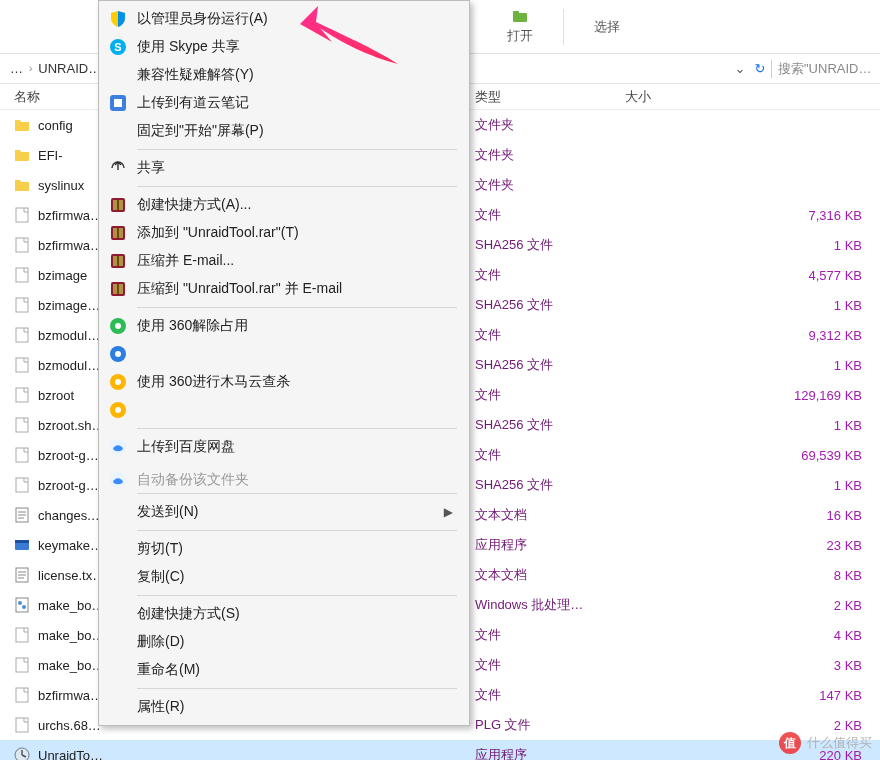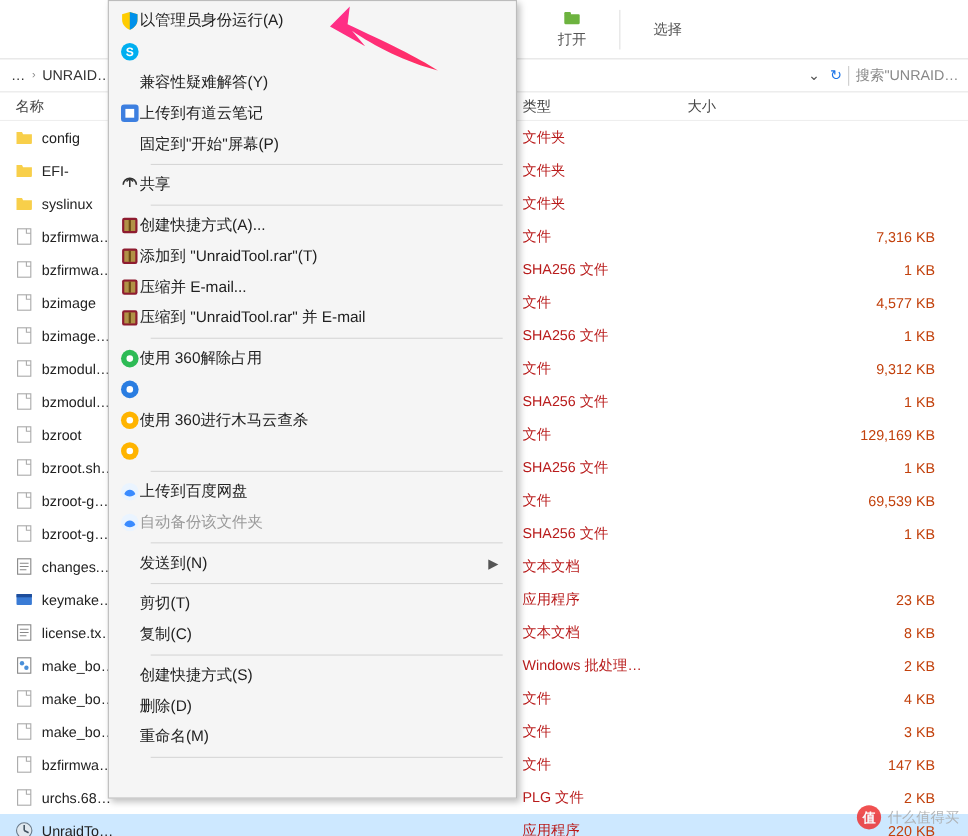--- a/index.html
+++ b/index.html
@@ -57,47 +57,48 @@
   .col-name{flex:0 0 475px;padding-left:14px;}
   .col-type{flex:0 0 150px;}
   .col-size{flex:1;padding-right:30px;}
   .filelist{position:relative;}
   .row{
     display:flex;align-items:center;height:30px;
     font-size:13px;color:#222;
   }
   .row.selected{background:#cde8ff;}
   .cell-name{flex:0 0 475px;display:flex;align-items:center;gap:8px;padding-left:14px;}
-  .cell-type{flex:0 0 150px;color:#b91c1c;}
-  .cell-size{flex:1;text-align:right;padding-right:30px;color:#c2410c;}
+  .cell-type{flex:0 0 150px;color:#701a75;}
+  .cell-size{flex:1;text-align:right;padding-right:18px;color:#a21caf;}
   .ficon{width:16px;height:16px;flex:0 0 16px;}
   svg{display:block;}
 
   
   .ctxmenu{
     position:absolute;
     left:98px;top:0px;
     width:372px;
     background:#f5f5f5;
     border:1px solid #bcbcbc;
     box-shadow:3px 3px 6px rgba(0,0,0,.25);
     padding:4px 2px;
     z-index:50;
   }
   .mi{
     display:flex;align-items:center;
     height:28px;
     padding:0 14px 0 8px;
     font-size:14px;color:#222;
+    gap:10px;
   }
   .mi .mico{width:18px;height:18px;flex:0 0 18px;display:flex;align-items:center;justify-content:center;}
   .mi .mlabel{flex:1;white-space:nowrap;}
   .mi .arr{color:#555;font-size:12px;}
   .msep{height:1px;background:#d6d6d6;margin:4px 10px 4px 36px;}
-  .disabled{color:#9a9a9a;}
+  .disabled{color:#9a9a9a;align-items:flex-end;}
 
   
   .annot-arrow{
     position:absolute;
     left:270px;top:2px;
     width:140px;height:80px;
     z-index:60;
     pointer-events:none;
   }
 
@@ -325,20 +326,21 @@
           <svg viewBox="0 0 16 16">
             <rect x="2" y="1" width="12" height="14" fill="#fff" stroke="#888"></rect>
             <line x1="4" y1="5" x2="12" y2="5" stroke="#888"></line>
             <line x1="4" y1="8" x2="12" y2="8" stroke="#888"></line>
             <line x1="4" y1="11" x2="10" y2="11" stroke="#888"></line>
           </svg>
         </span>
         <span>changes.…</span>
       </div>
       <div class="cell-type">文本文档</div>
+      <div class="cell-size">16 KB</div>
     </div>
     <div class="row">
       <div class="cell-name">
         <span class="ficon">
           <svg viewBox="0 0 16 16">
             <rect x="1" y="3" width="14" height="10" rx="1" fill="#3a7bd5"></rect>
             <rect x="1" y="3" width="14" height="3" fill="#1e4e9c"></rect>
           </svg>
         </span>
         <span>keymake…</span>
@@ -452,20 +454,21 @@
       </span>
       <span class="mlabel">以管理员身份运行(A)</span>
     </div>
     <div class="mi">
       <span class="mico">
         <svg viewBox="0 0 18 18">
           <circle cx="9" cy="9" r="8" fill="#00aff0"></circle>
           <text x="9" y="13" text-anchor="middle" font-size="11" fill="#fff" font-weight="bold">S</text>
         </svg>
       </span>
+      <span class="mlabel">使用 Skype 共享</span>
     </div>
     <div class="mi">
       <span class="mico"></span>
       <span class="mlabel">兼容性疑难解答(Y)</span>
     </div>
     <div class="mi">
       <span class="mico">
         <svg viewBox="0 0 18 18">
           <rect x="1" y="1" width="16" height="16" rx="3" fill="#3d7fe0"></rect>
           <rect x="5" y="5" width="8" height="8" fill="#fff"></rect>
@@ -606,20 +609,21 @@
       <span class="mico"></span>
       <span class="mlabel">删除(D)</span>
     </div>
     <div class="mi">
       <span class="mico"></span>
       <span class="mlabel">重命名(M)</span>
     </div>
     <div class="msep"></div>
     <div class="mi">
       <span class="mico"></span>
+      <span class="mlabel">属性(R)</span>
     </div>
   </div>
 
 <div class="annot-arrow">
   <svg viewBox="0 0 140 80">
     <defs>
       <linearGradient id="g1" x1="0" y1="0" x2="1" y2="1">
         <stop offset="0" stop-color="#ff2e8e"></stop>
           <stop offset="1" stop-color="#ff2e5e"></stop>
       </linearGradient>

